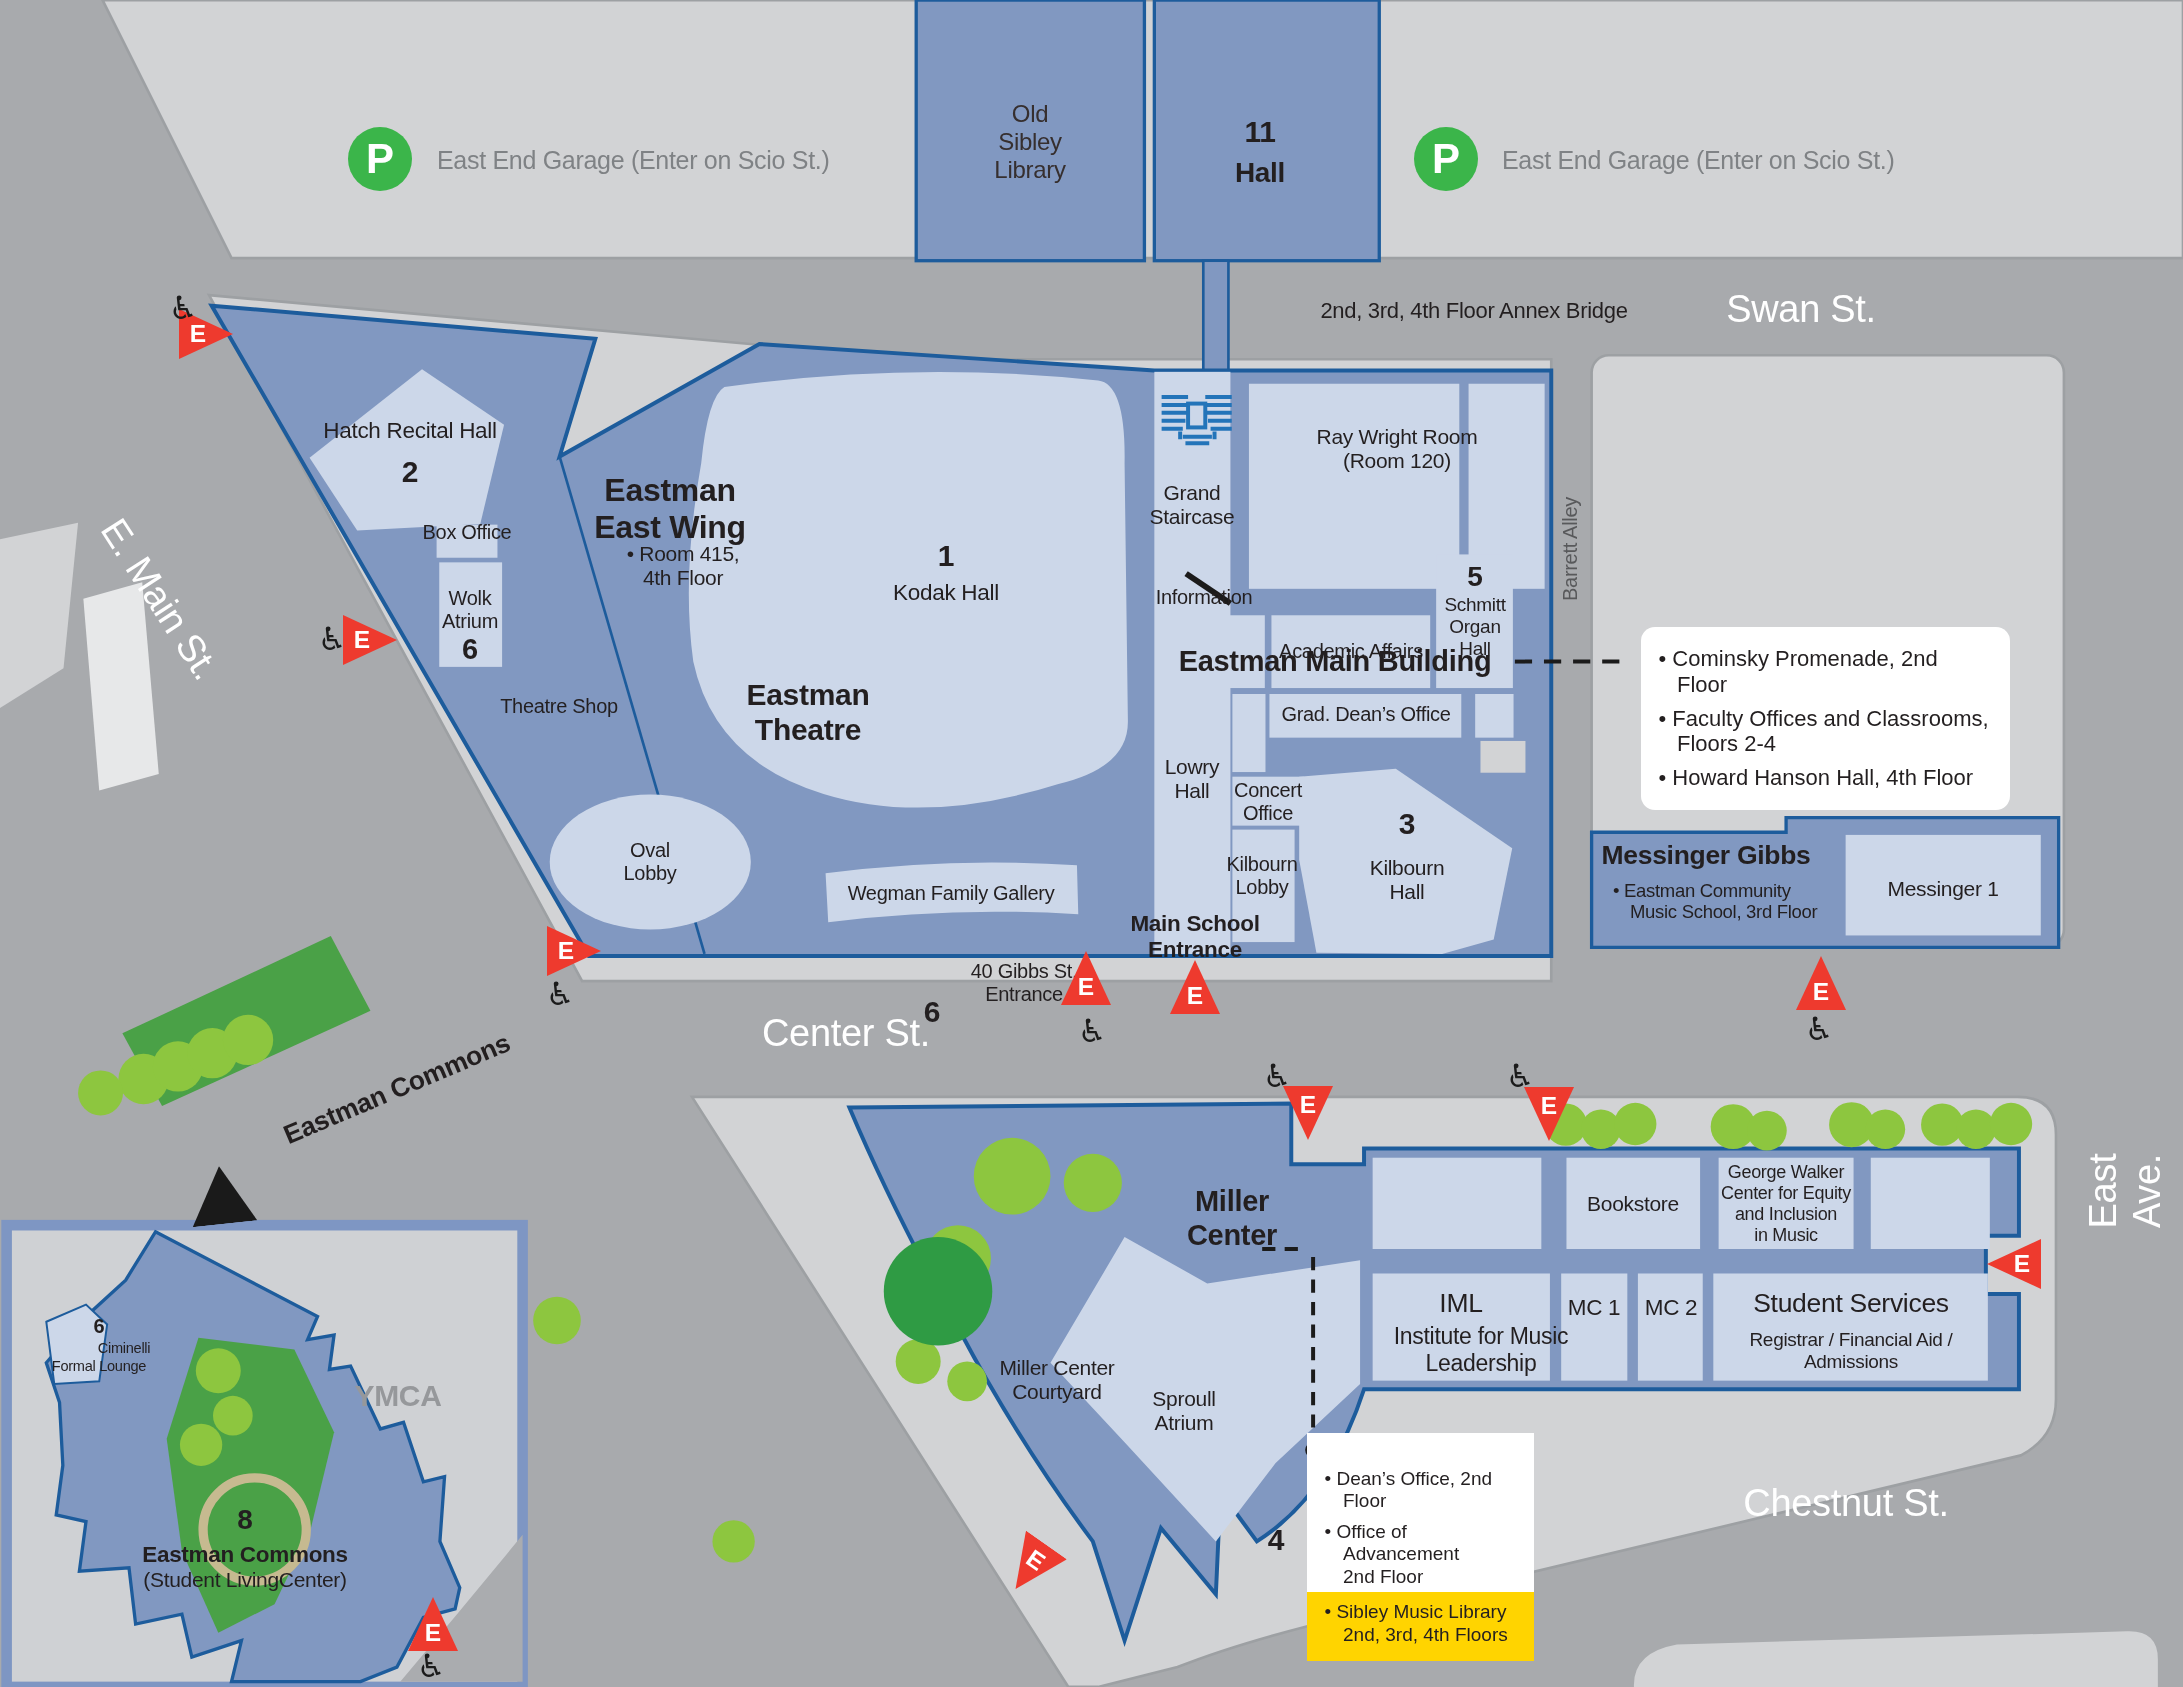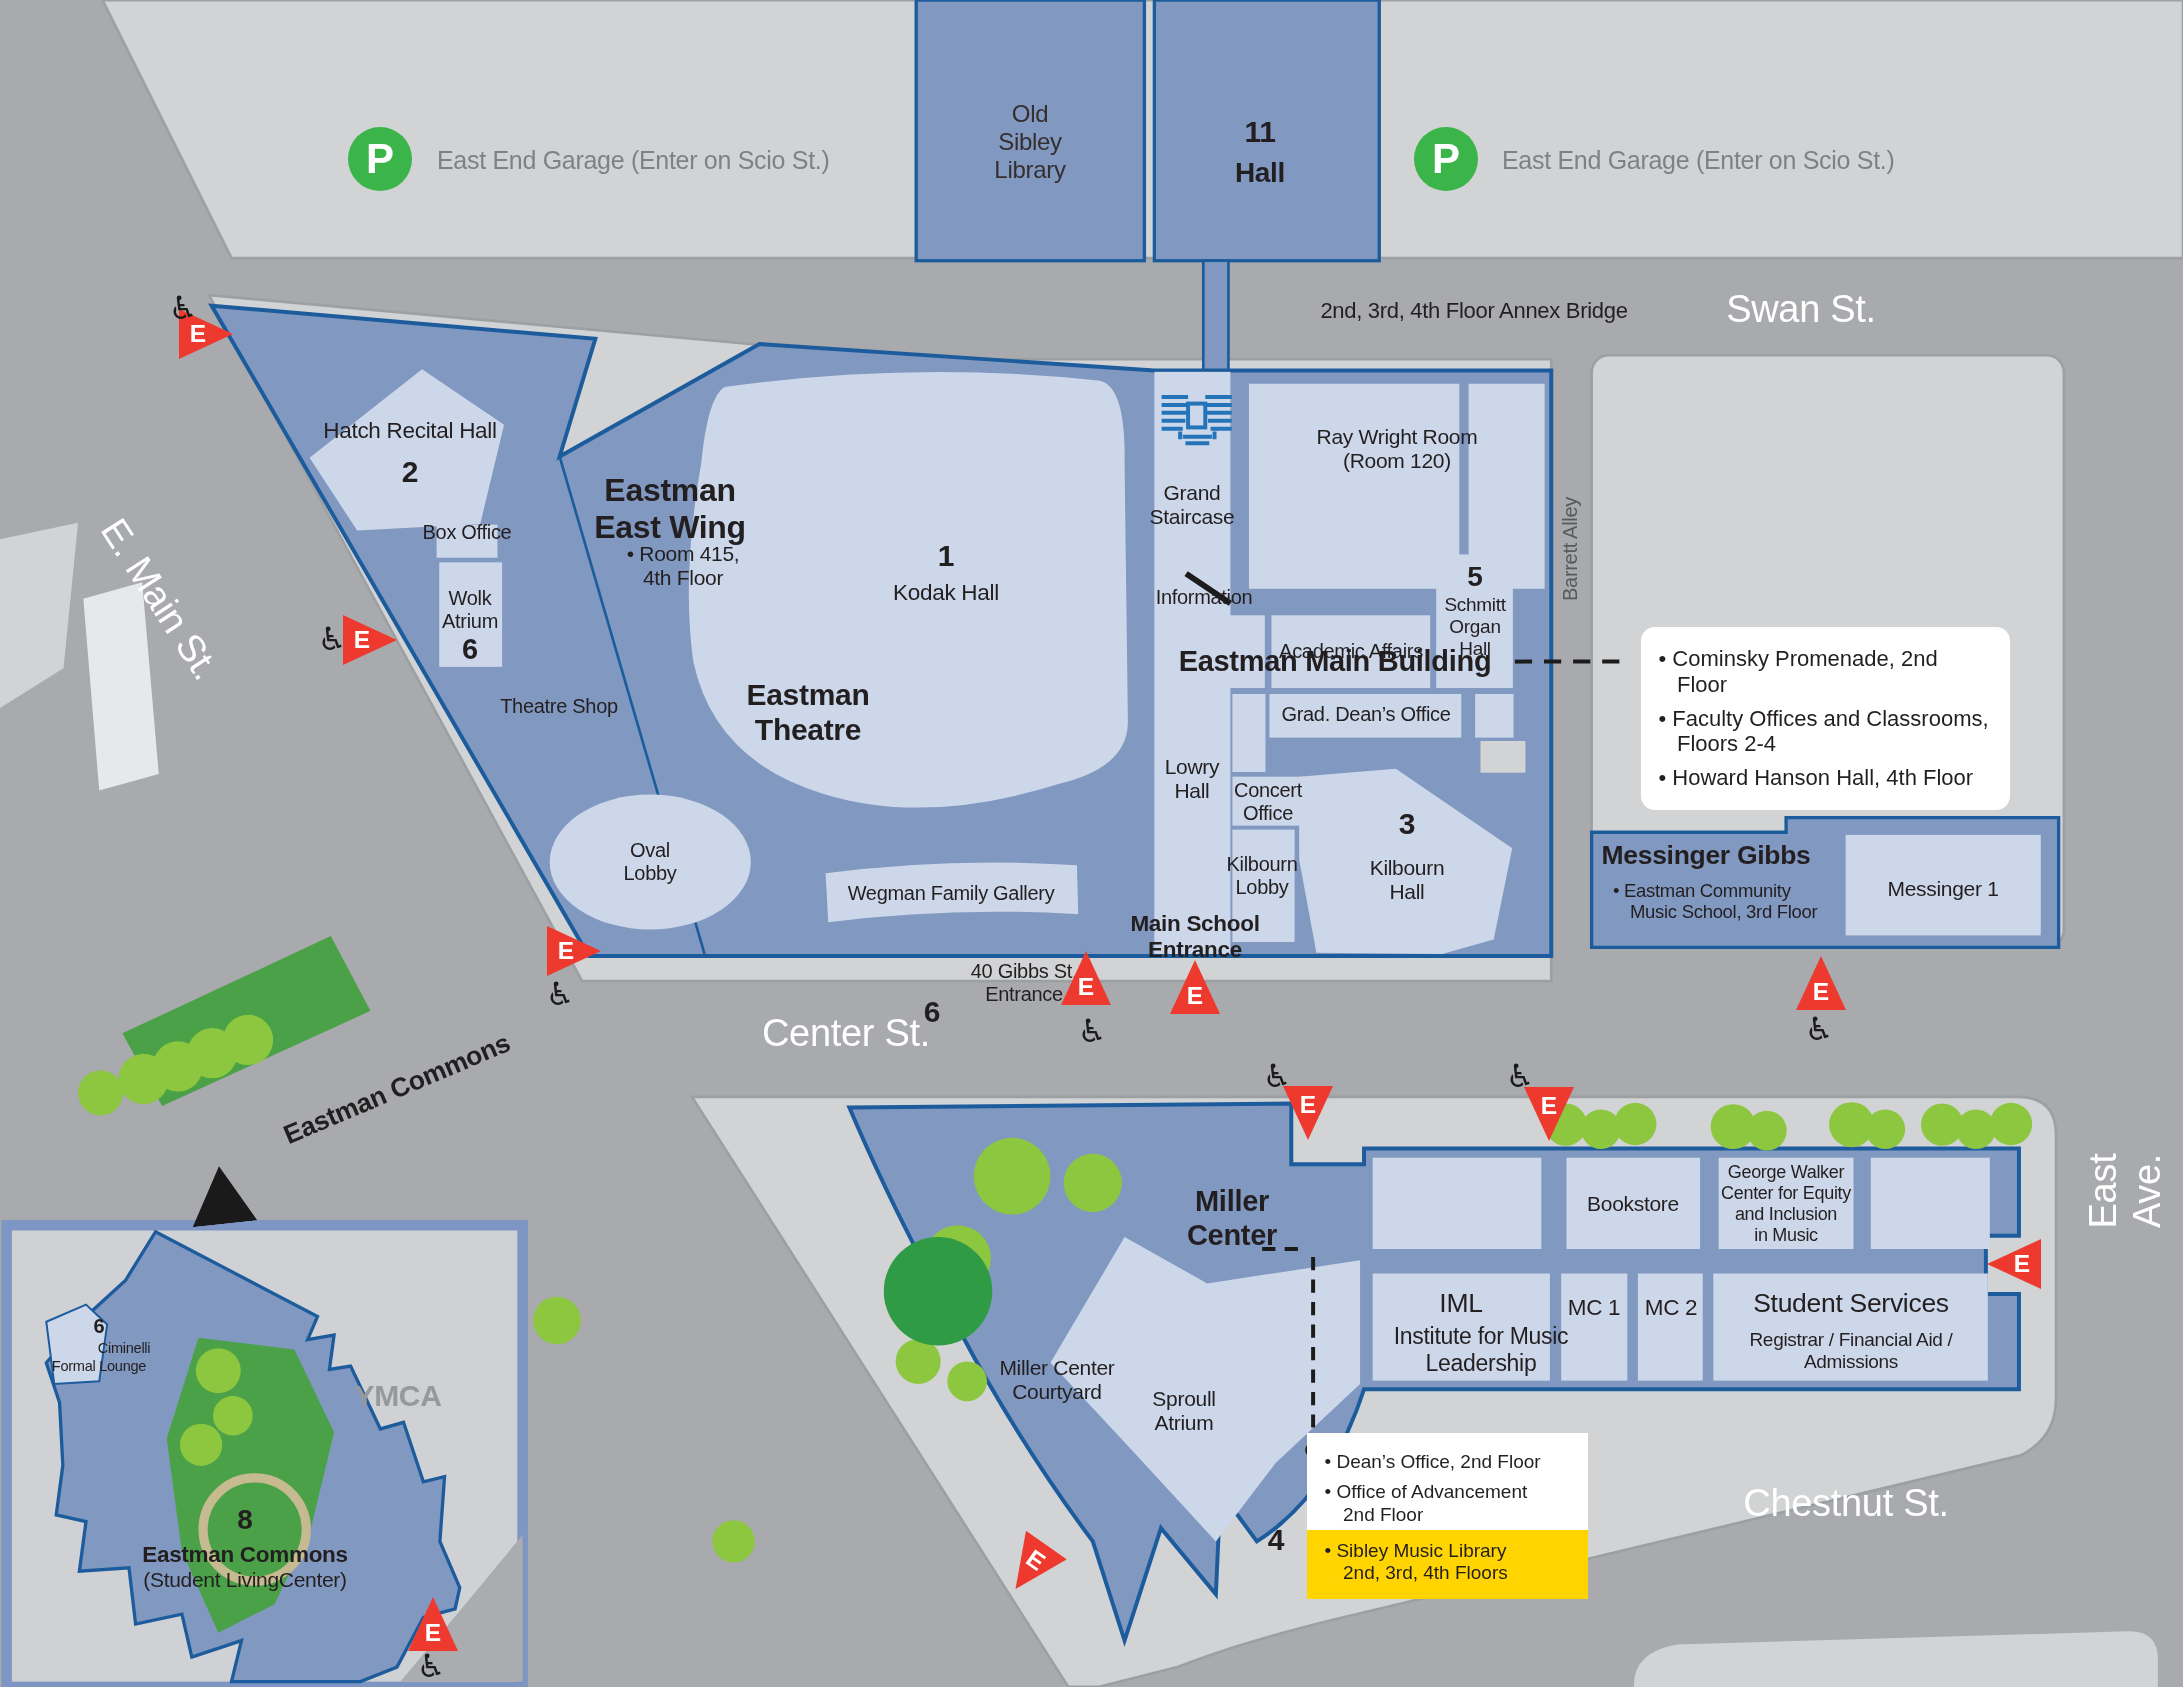--- a/index.html
+++ b/index.html
@@ -256,21 +256,21 @@
 <div class="lbl" style="left:1671px;top:1308px;font-size:22.5px;">MC 2</div>
 <div class="lbl" style="left:1851px;top:1303px;font-size:26.5px;">Student Services</div>
 <div class="lbl" style="left:1851px;top:1351px;font-size:19px;">Registrar / Financial Aid /
 Admissions</div>
 <div class="lbl" style="left:1633px;top:1204px;font-size:21px;">Bookstore</div>
 <div class="lbl" style="left:1786px;top:1204px;font-size:18px;">George Walker
 Center for Equity
 and Inclusion
 in Music</div>
 
-<div class="callout" style="left:1307px;top:1433px;width:281px;padding-top:14px;font-size:19px;">
+<div class="callout" style="left:1307px;top:1433px;width:227px;padding-top:31px;font-size:19px;">
   <div class="co-line">• Dean’s Office, 2nd Floor</div>
   <div class="co-line">• Office of Advancement
 2nd Floor</div>
   <div class="co-line hl" style="padding-top:9.3px;padding-bottom:14.6px;">• Sibley Music Library
 2nd, 3rd, 4th Floors</div>
 </div>
 
 <div class="lbl b" style="left:99px;top:1327px;font-size:20px;">6</div>
 <div class="lbl" style="left:99px;top:1348px;font-size:14.6px;margin-left:25px;">Ciminelli</div>
 <div class="lbl" style="left:99px;top:1366px;font-size:14.6px;">Formal Lounge</div>

